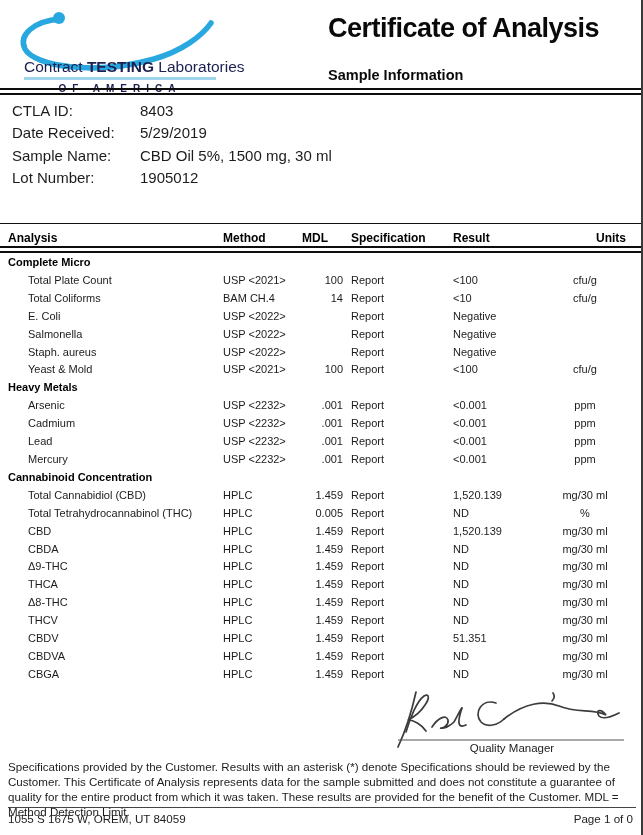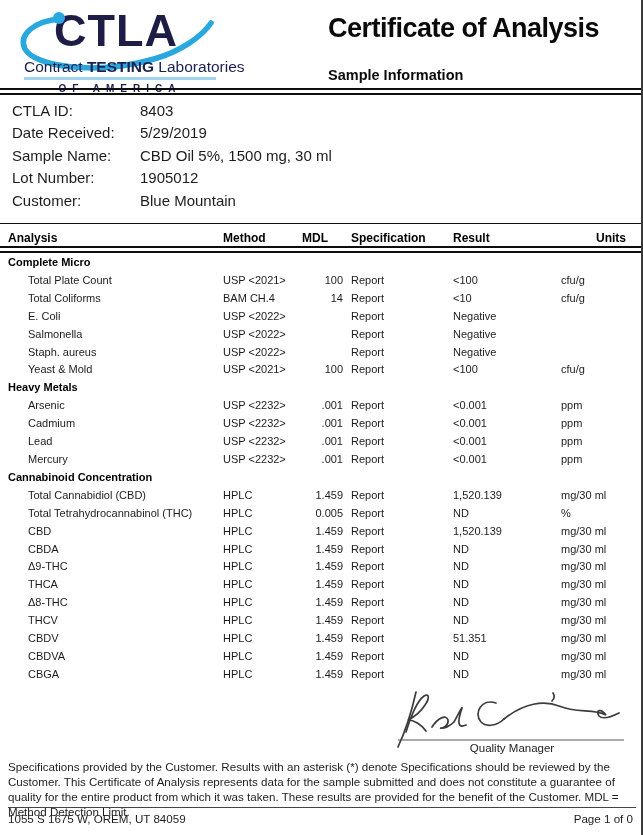--- a/index.html
+++ b/index.html
@@ -44,41 +44,40 @@
   }
   .table-header { position:absolute; left:0; right:0; top:225px; height:20px;
     font-size:12px; font-weight:bold; color:#000;border-radius:7px; }
   .table-header .c-mdl { text-align:left; padding-right:10px; }
   .table-header .c-units { text-align:right; padding-right:10px; }
   .table-body { position:absolute; left:0; right:0; top:254px; font-size:11px; }
   .trow { height:17.92px; line-height:17.92px; align-items:center; }
   .sec-name { font-weight:bold; font-size:11px; color:#000; }
   .c-name.indent { padding-left:20px; }
   .c-mdl { text-align:right; }
-  .c-units { text-align:left; padding-right:27px; }
+  .c-units { text-align:center; padding-right:27px; }
   .cell { white-space:nowrap; overflow:visible; }
   
   .signature { position:absolute; left:392px; top:688px; width:240px; height:60px; }
   .sig-role { position:absolute; left:392px; top:742px; width:240px; text-align:center;
               font-size:11.5px; color:#222; }
   
   .disclaimer { position:absolute; left:8px; top:760px; width:630px;
                 font-size:11.6px; line-height:14.9px; color:#1d1d1d; }
   .footer-rule { position:absolute; left:8px; width:628px; top:807px; border-top:1.2px solid #444; }
   .footer-bar { position:absolute; left:8px; right:8px; top:812px; font-size:11.6px; color:#1d1d1d; }
   .footer-address { float:left; }
   .footer-page { float:right; }
 </style>
 </head>
 <body>
 
 <div class="page">
 
   <div class="logo">
-    <div class="logo-acronym">CTLA</div>
     <svg class="logo-swoosh" viewBox="0 0 204 90">
       <path d="M 48,13 C 22,15 6,29 13,43 C 22,60 82,70 142,53 C 170,45 190,30 199,17" fill="none" stroke="#29a8e0" stroke-width="5.5" stroke-linecap="round"></path>
       <circle cx="47" cy="12" r="6" fill="#29a8e0"></circle>
     </svg>
     <div class="logo-line1"><span>Contract </span><b>TESTING</b><span> Laboratories</span></div>
     <div class="logo-bar"></div>
     <div class="logo-line2">OF AMERICA</div>
   </div>
 
   <div class="title-block">
@@ -86,21 +85,20 @@
     <div class="subtitle">Sample Information</div>
   </div>
 
   <div class="dblrule rule-header"></div>
 
   <div class="sample-info">
     <div class="si-row"><span class="si-label">CTLA ID:</span><span>8403</span></div>
     <div class="si-row"><span class="si-label">Date Received:</span><span>5/29/2019</span></div>
     <div class="si-row"><span class="si-label">Sample Name:</span><span>CBD Oil 5%, 1500 mg, 30 ml</span></div>
     <div class="si-row"><span class="si-label">Lot Number:</span><span>1905012</span></div>
-    <div class="si-row"><span class="si-label">Customer:</span><span>Blue Mountain</span></div>
   </div>
 
   <div class="table-toprule"></div>
   <div class="table-header tgrid">
     <div class="cell c-name">Analysis</div>
     <div class="cell c-method">Method</div>
     <div class="cell c-mdl">MDL</div>
     <div class="cell"></div>
     <div class="cell c-spec">Specification</div>
     <div class="cell c-result">Result</div>

